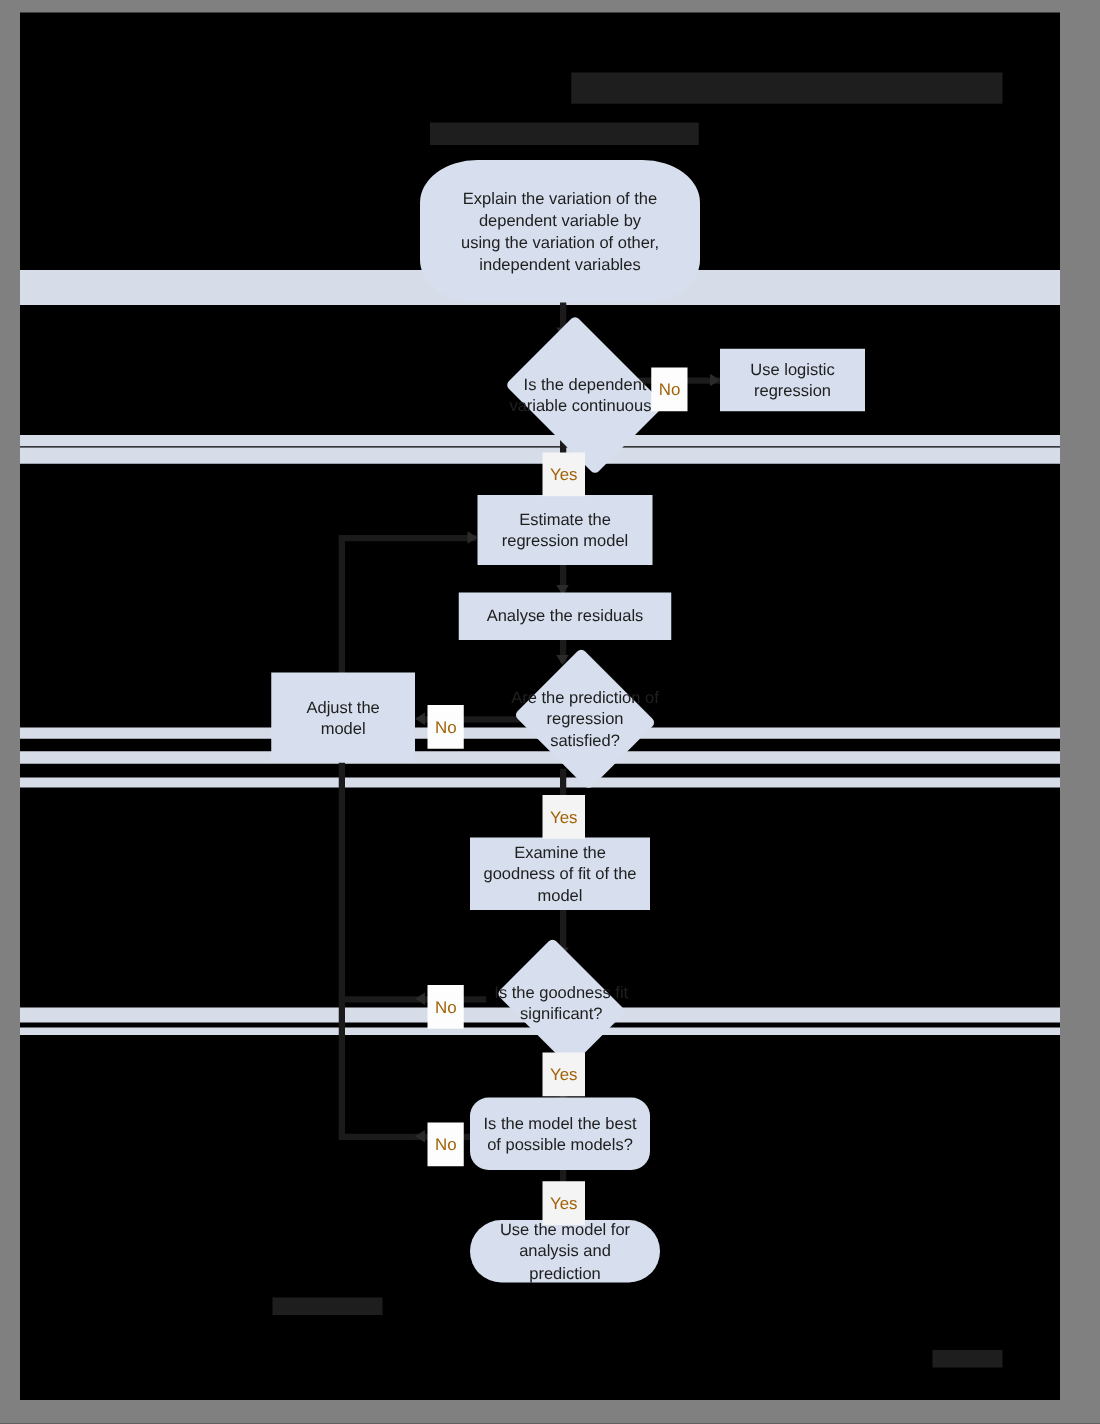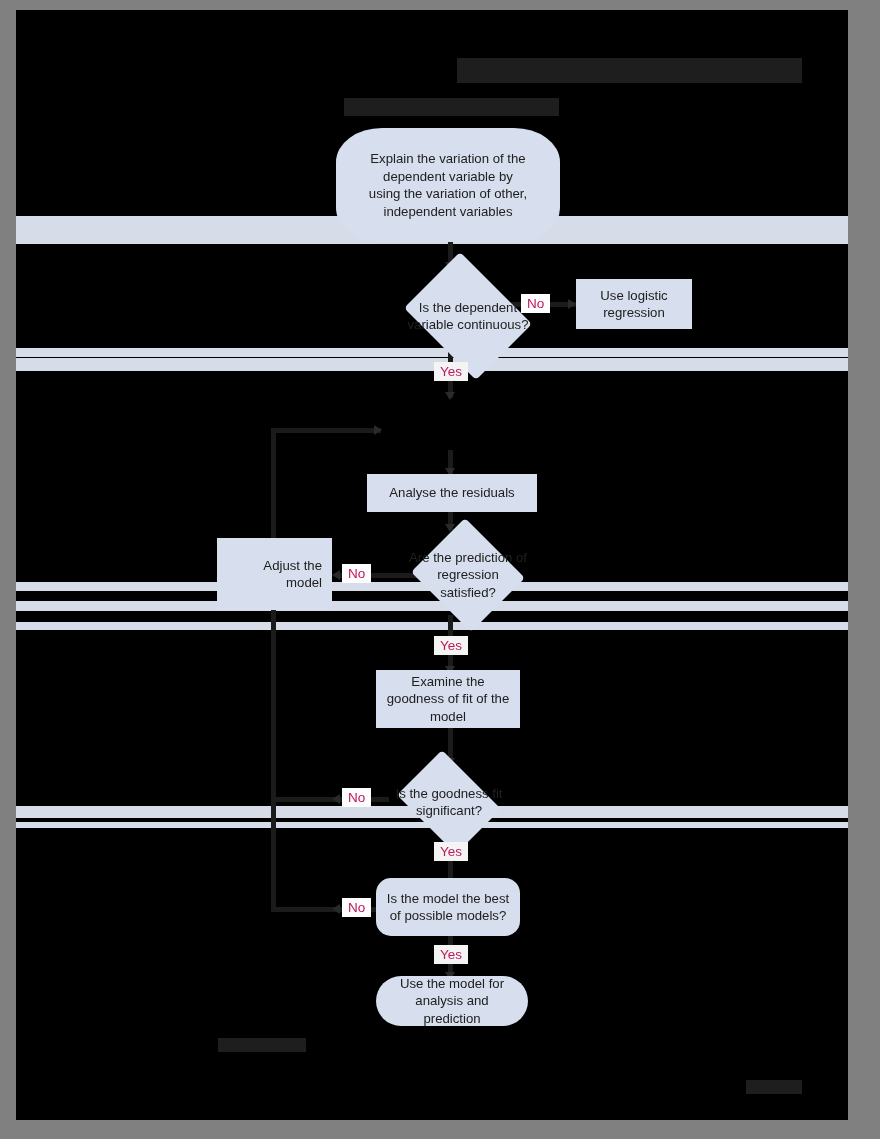--- a/index.html
+++ b/index.html
@@ -114,24 +114,24 @@
   .arrowhead.right {
     border-top: 5px solid transparent;
     border-bottom: 5px solid transparent;
     border-left: 8px solid #2a2a2a;
   }
 
   
   .edge-label {
     position: absolute;
     background: #fdfdfd;
-    color: #be185d;
+    color: #a16207;
     font-size: 13.5px;
     line-height: 19px;
-    padding: 0 6px;
+    padding: 8px 6px;
     z-index: 8;
     white-space: nowrap;
   }
   .edge-label.yes {
     background: #f4f4f4;
   }
 </style>
 </head>
 <body>
 
@@ -198,31 +198,34 @@
 
     <div class="node diamond" style="left:380px; top:250px; width:144px; height:112px;">
       <span class="dia-shape"></span>
       <span class="dia-text">Is the dependent variable continuous?</span>
     </div>
 
     <div class="node rect" style="left:560px; top:269px; width:116px; height:50px; padding:0 8px;">
       <span>Use logistic regression</span>
     </div>
 
+    <div class="node rect" style="left:366px; top:386px; width:140px; height:56px; padding:0 8px;">
+      <span>Estimate the regression model</span>
+    </div>
 
     <div class="node rect" style="left:351px; top:464px; width:170px; height:38px; padding:0 8px;">
       <span>Analyse the residuals</span>
     </div>
 
     <div class="node diamond" style="left:392px; top:511px; width:120px; height:108px;">
       <span class="dia-shape"></span>
       <span class="dia-text">Are the prediction of regression satisfied?</span>
     </div>
 
-    <div class="node rect" style="left:201px; top:528px; width:115px; height:72px; padding:0 10px;text-align:right;">
+    <div class="node rect" style="left:201px; top:528px; width:115px; height:72px; padding:0 10px;">
       <span>Adjust the model</span>
     </div>
 
     <div class="node rect" style="left:360px; top:660px; width:144px; height:58px; padding:0 8px;">
       <span>Examine the goodness of fit of the model</span>
     </div>
 
     <div class="node diamond" style="left:374px; top:747px; width:118px; height:90px;">
       <span class="dia-shape"></span>
       <span class="dia-text">Is the goodness fit significant?</span>

